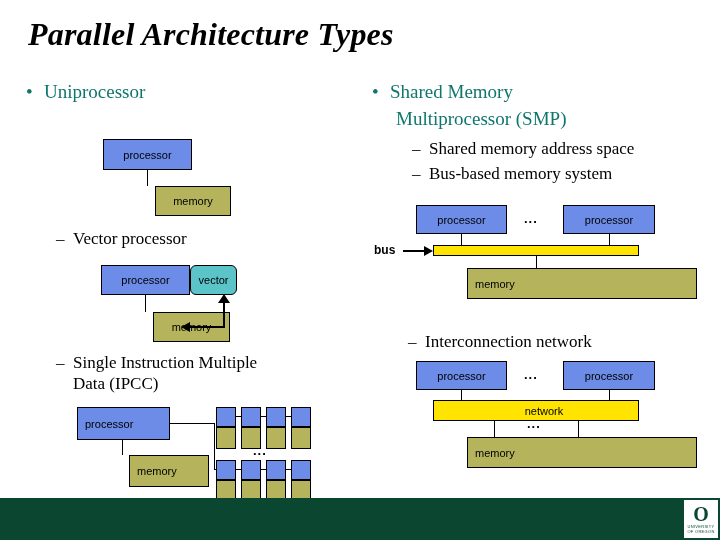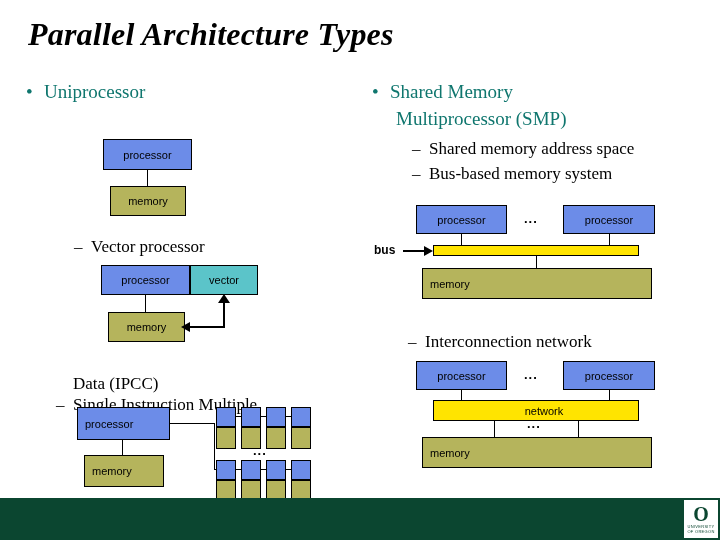--- a/index.html
+++ b/index.html
@@ -38,21 +38,21 @@
   .box{
     position:absolute;box-sizing:border-box;
     border:1px solid #000;
     font-family:"Liberation Sans", sans-serif;
     font-size:11px;color:#000;
     display:flex;align-items:center;
   }
   .box.center{justify-content:center;}
   .box.left{justify-content:flex-start;padding-left:7px;}
   .proc{background:#6C8CE8;}
-  .mem{background:#B5B45C;}
+  .mem{background:#B5B45C;margin-left:45px;}
   .vec{background:#5BC4C9;}
   .busbar{background:#FFE400;}
   .net{background:#FFE400;}
 
   .smallproc{background:#6C8CE8;border:1px solid #000;position:absolute;box-sizing:border-box;}
   .smallmem{background:#B5B45C;border:1px solid #000;position:absolute;box-sizing:border-box;}
 
   .line{position:absolute;background:#000;}
   .vline{width:1px;}
   .hline{height:1px;}
@@ -112,39 +112,39 @@
 
   <div class="bullet" style="left:26px;top:80px;">
     <span class="mark">•</span><span>Uniprocessor</span>
   </div>
 
 
   <div class="box proc center" style="left:103px;top:139px;width:89px;height:31px;">processor</div>
   <div class="line vline" style="left:147px;top:170px;height:16px;"></div>
   <div class="box mem center" style="left:110px;top:186px;width:76px;height:30px;">memory</div>
 
-  <div class="sub" style="left:56px;top:236px;margin-left:18px;">
+  <div class="sub" style="left:56px;top:228px;">
     <span class="dash">–</span><span>Vector processor</span>
   </div>
 
   <div class="box proc center" style="left:101px;top:265px;width:89px;height:30px;">processor</div>
-  <div class="box vec center" style="left:190px;top:265px;width:68px;height:30px;">vector</div>
+  <div class="box vec center" style="left:190px;top:265px;width:47px;height:30px;border-radius:6px;">vector</div>
   <div class="line vline" style="left:145px;top:295px;height:17px;"></div>
   <div class="box mem center" style="left:108px;top:312px;width:77px;height:30px;">memory</div>
 
   <div class="line vline" style="left:223px;top:301px;height:26px;width:2px;"></div>
   <div class="line hline" style="left:189px;top:326px;width:36px;height:2px;"></div>
   <svg style="position:absolute;left:181px;top:320px;width:14px;height:14px;">
     <polygon points="0,7 9,2 9,12" fill="#000"></polygon>
   </svg>
   <svg style="position:absolute;left:217px;top:294px;width:14px;height:12px;">
     <polygon points="7,0 1,9 13,9" fill="#000"></polygon>
   </svg>
 
-  <div class="sub" style="left:56px;top:352px;margin-top:42px;">
+  <div class="sub" style="left:56px;top:352px;">
     <span class="dash">–</span><span>Single Instruction Multiple</span>
   </div>
   <div class="sub" style="left:73px;top:373px;">
     <span>Data (IPCC)</span>
   </div>
 
   <div class="box proc left" style="left:77px;top:407px;width:93px;height:33px;">processor</div>
   <div class="line vline" style="left:122px;top:440px;height:15px;"></div>
   <div class="box mem left" style="left:84px;top:455px;width:80px;height:32px;">memory</div>
 

